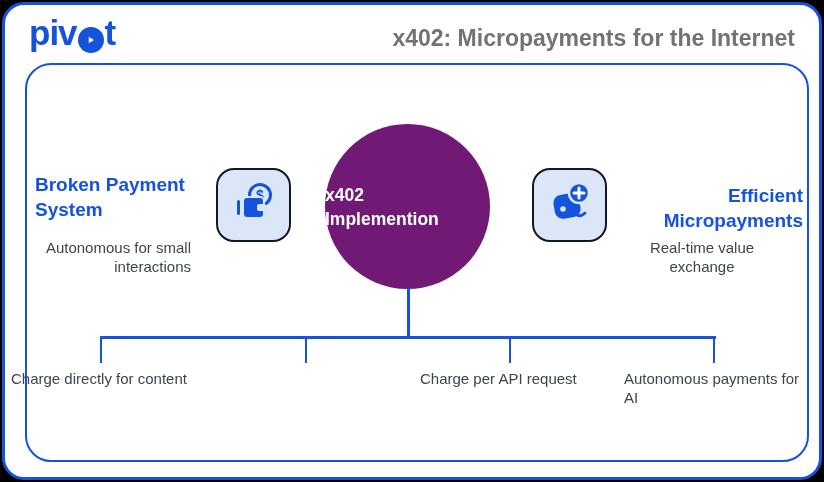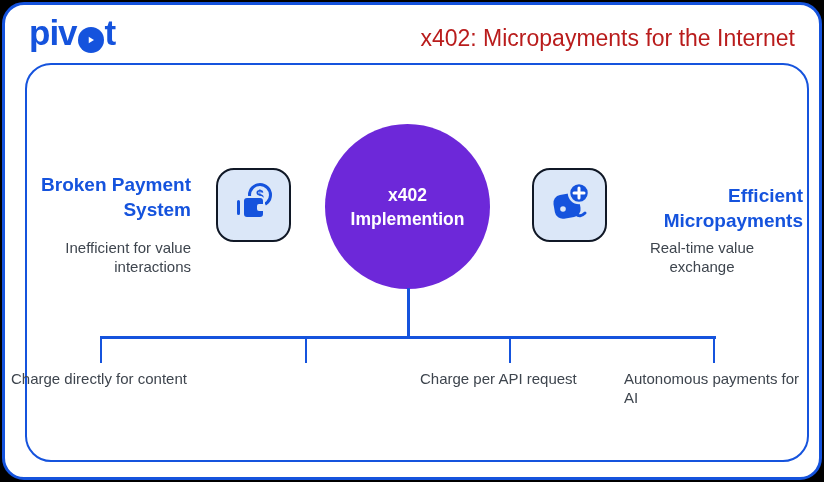--- a/index.html
+++ b/index.html
@@ -16,47 +16,47 @@
     position:absolute;left:24px;top:8px;
     font-size:35px;font-weight:bold;color:#1553dd;letter-spacing:-1px;
   }
   .logo-o{
     display:inline-flex;align-items:center;justify-content:center;
     width:26px;height:26px;border-radius:50%;background:#1553dd;
     vertical-align:-1px;margin:0 1px;
   }
   .title{
     position:absolute;right:24px;top:20px;
-    font-size:23px;font-weight:normal;color:#b91c1c;
+    font-size:23px;font-weight:bold;color:#737373;
   }
   .panel{
     position:absolute;left:20px;top:58px;width:784px;height:399px;
     border:2.5px solid #1553dd;border-radius:26px;box-sizing:border-box;
   }
   .heading{
     position:absolute;font-size:19px;font-weight:bold;color:#1553dd;line-height:25px;
   }
   .subtitle{
     position:absolute;font-size:15px;color:#3e454e;line-height:19px;
   }
-  .heading-left{left:30px;top:167px;width:156px;text-align:right;}
+  .heading-left{left:30px;top:167px;width:156px;}
   .subtitle-left{left:30px;top:233px;width:156px;text-align:right;}
   .heading-right{left:622px;top:178px;width:176px;text-align:right;}
   .subtitle-right{left:622px;top:233px;width:150px;text-align:center;}
   .icon-box{
     position:absolute;width:75px;height:74px;background:#dbe7f8;
     border:2.5px solid #101826;border-radius:18px;box-sizing:border-box;
     display:flex;align-items:center;justify-content:center;
   }
   .icon-box-left{left:211px;top:163px;}
   .icon-box-right{left:527px;top:163px;}
   .circle{
     position:absolute;left:320px;top:119px;width:165px;height:165px;
-    border-radius:50%;background:#6d28d9;color:#fff;
-    display:flex;flex-direction:column;align-items:center;justify-content:center;
+    border-radius:50%;background:#701a75;color:#fff;
+    display:flex;flex-direction:column;align-items:flex-start;justify-content:center;
     font-size:17.5px;font-weight:bold;line-height:24px;text-align:center;
   }
   .connector-v{
     position:absolute;left:402px;top:283px;width:2.5px;height:49px;background:#1553dd;
   }
   .connector-h{
     position:absolute;left:96px;top:331px;width:615px;height:2.5px;background:#1553dd;
   }
   .branch{
     position:absolute;top:331px;width:180px;
@@ -82,21 +82,21 @@
           <svg viewBox="0 0 10 10" width="12" height="12">
             <path d="M3.1 2.2 L7.5 5 L3.1 7.8 Z" fill="#ffffff"></path>
           </svg>
         </span><span>t</span></div>
 
     <div class="title">x402: Micropayments for the Internet</div>
 
     <div class="panel"></div>
 
     <div class="heading heading-left">Broken Payment System</div>
-    <div class="subtitle subtitle-left">Inefficient for value interactions</div>
+    <div class="subtitle subtitle-left">Autonomous for small interactions</div>
 
     <div class="icon-box icon-box-left">
       <span>
         <svg width="48" height="48" viewBox="0 0 48 48">
           <circle cx="30" cy="16" r="10.5" fill="none" stroke="#1553dd" stroke-width="3"></circle>
           <text x="30" y="21" text-anchor="middle" font-size="14" font-weight="bold" fill="#1553dd" font-family="Liberation Sans, sans-serif">$</text>
           <rect x="6" y="20" width="5" height="17" rx="2.5" fill="#1553dd" stroke="#dbe7f8" stroke-width="2"></rect>
           <rect x="13" y="18" width="21" height="21" rx="4" fill="#1553dd" stroke="#dbe7f8" stroke-width="2"></rect>
           <rect x="27" y="25" width="9" height="7" rx="2" fill="#dbe7f8"></rect>
         </svg>

